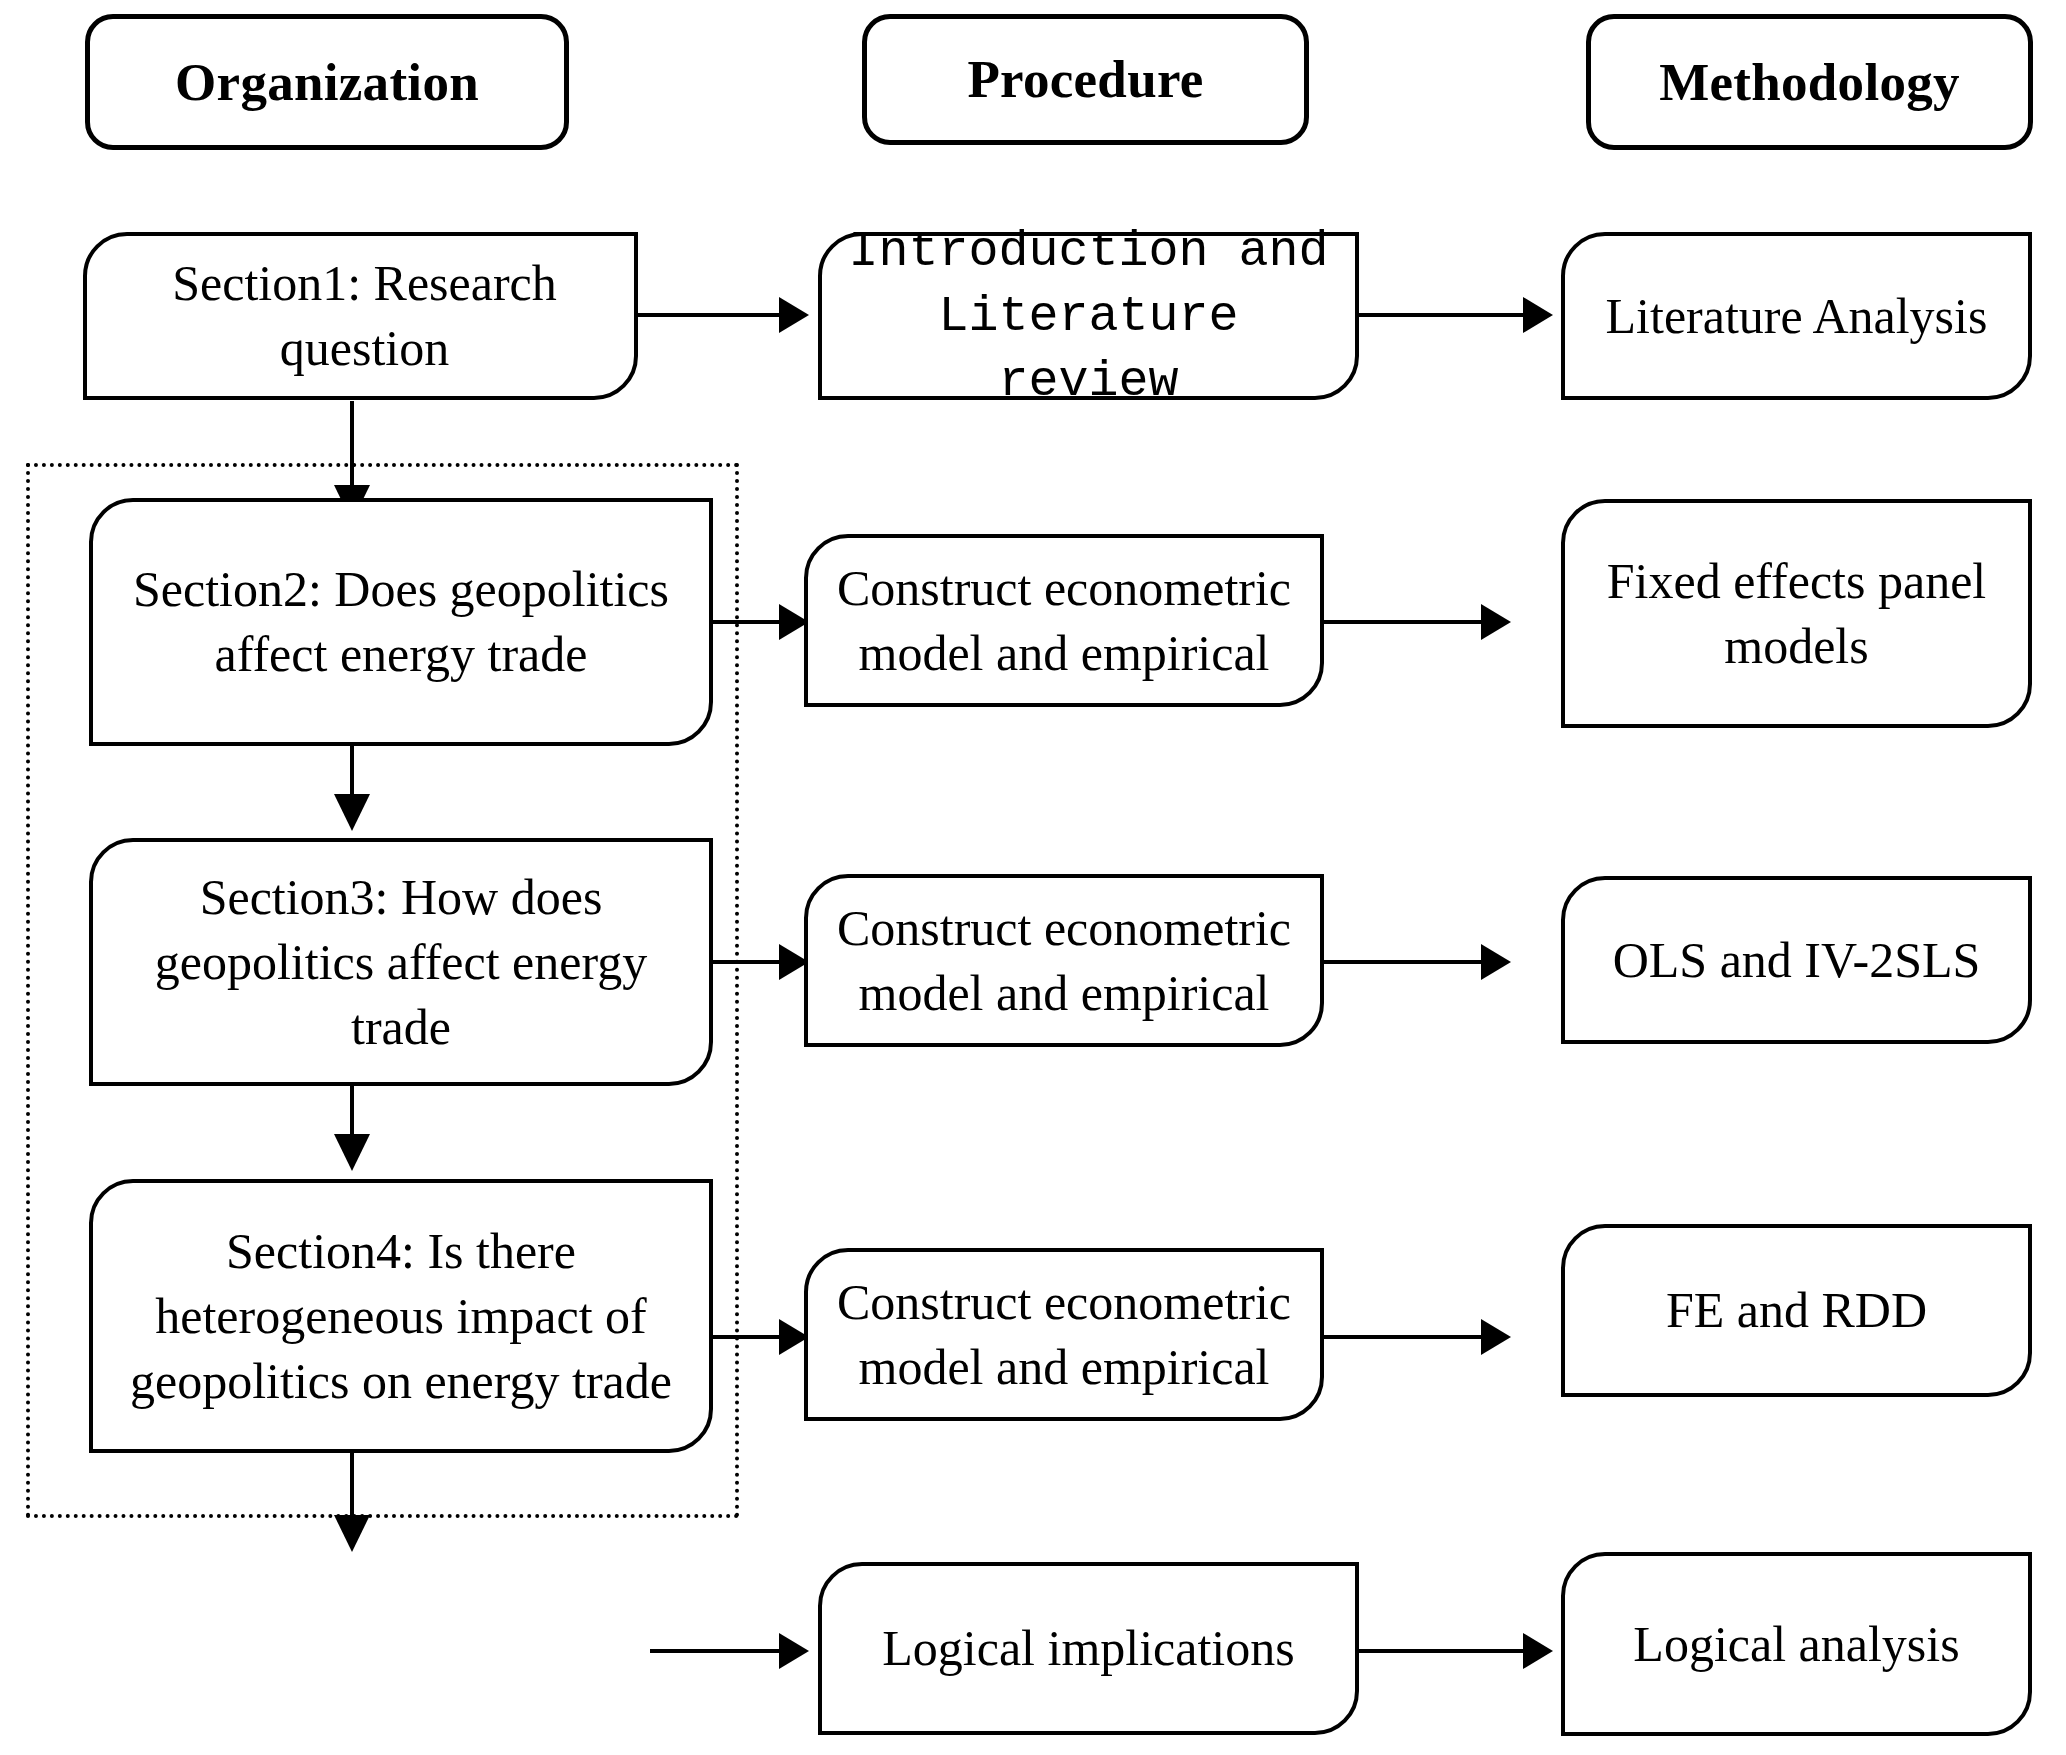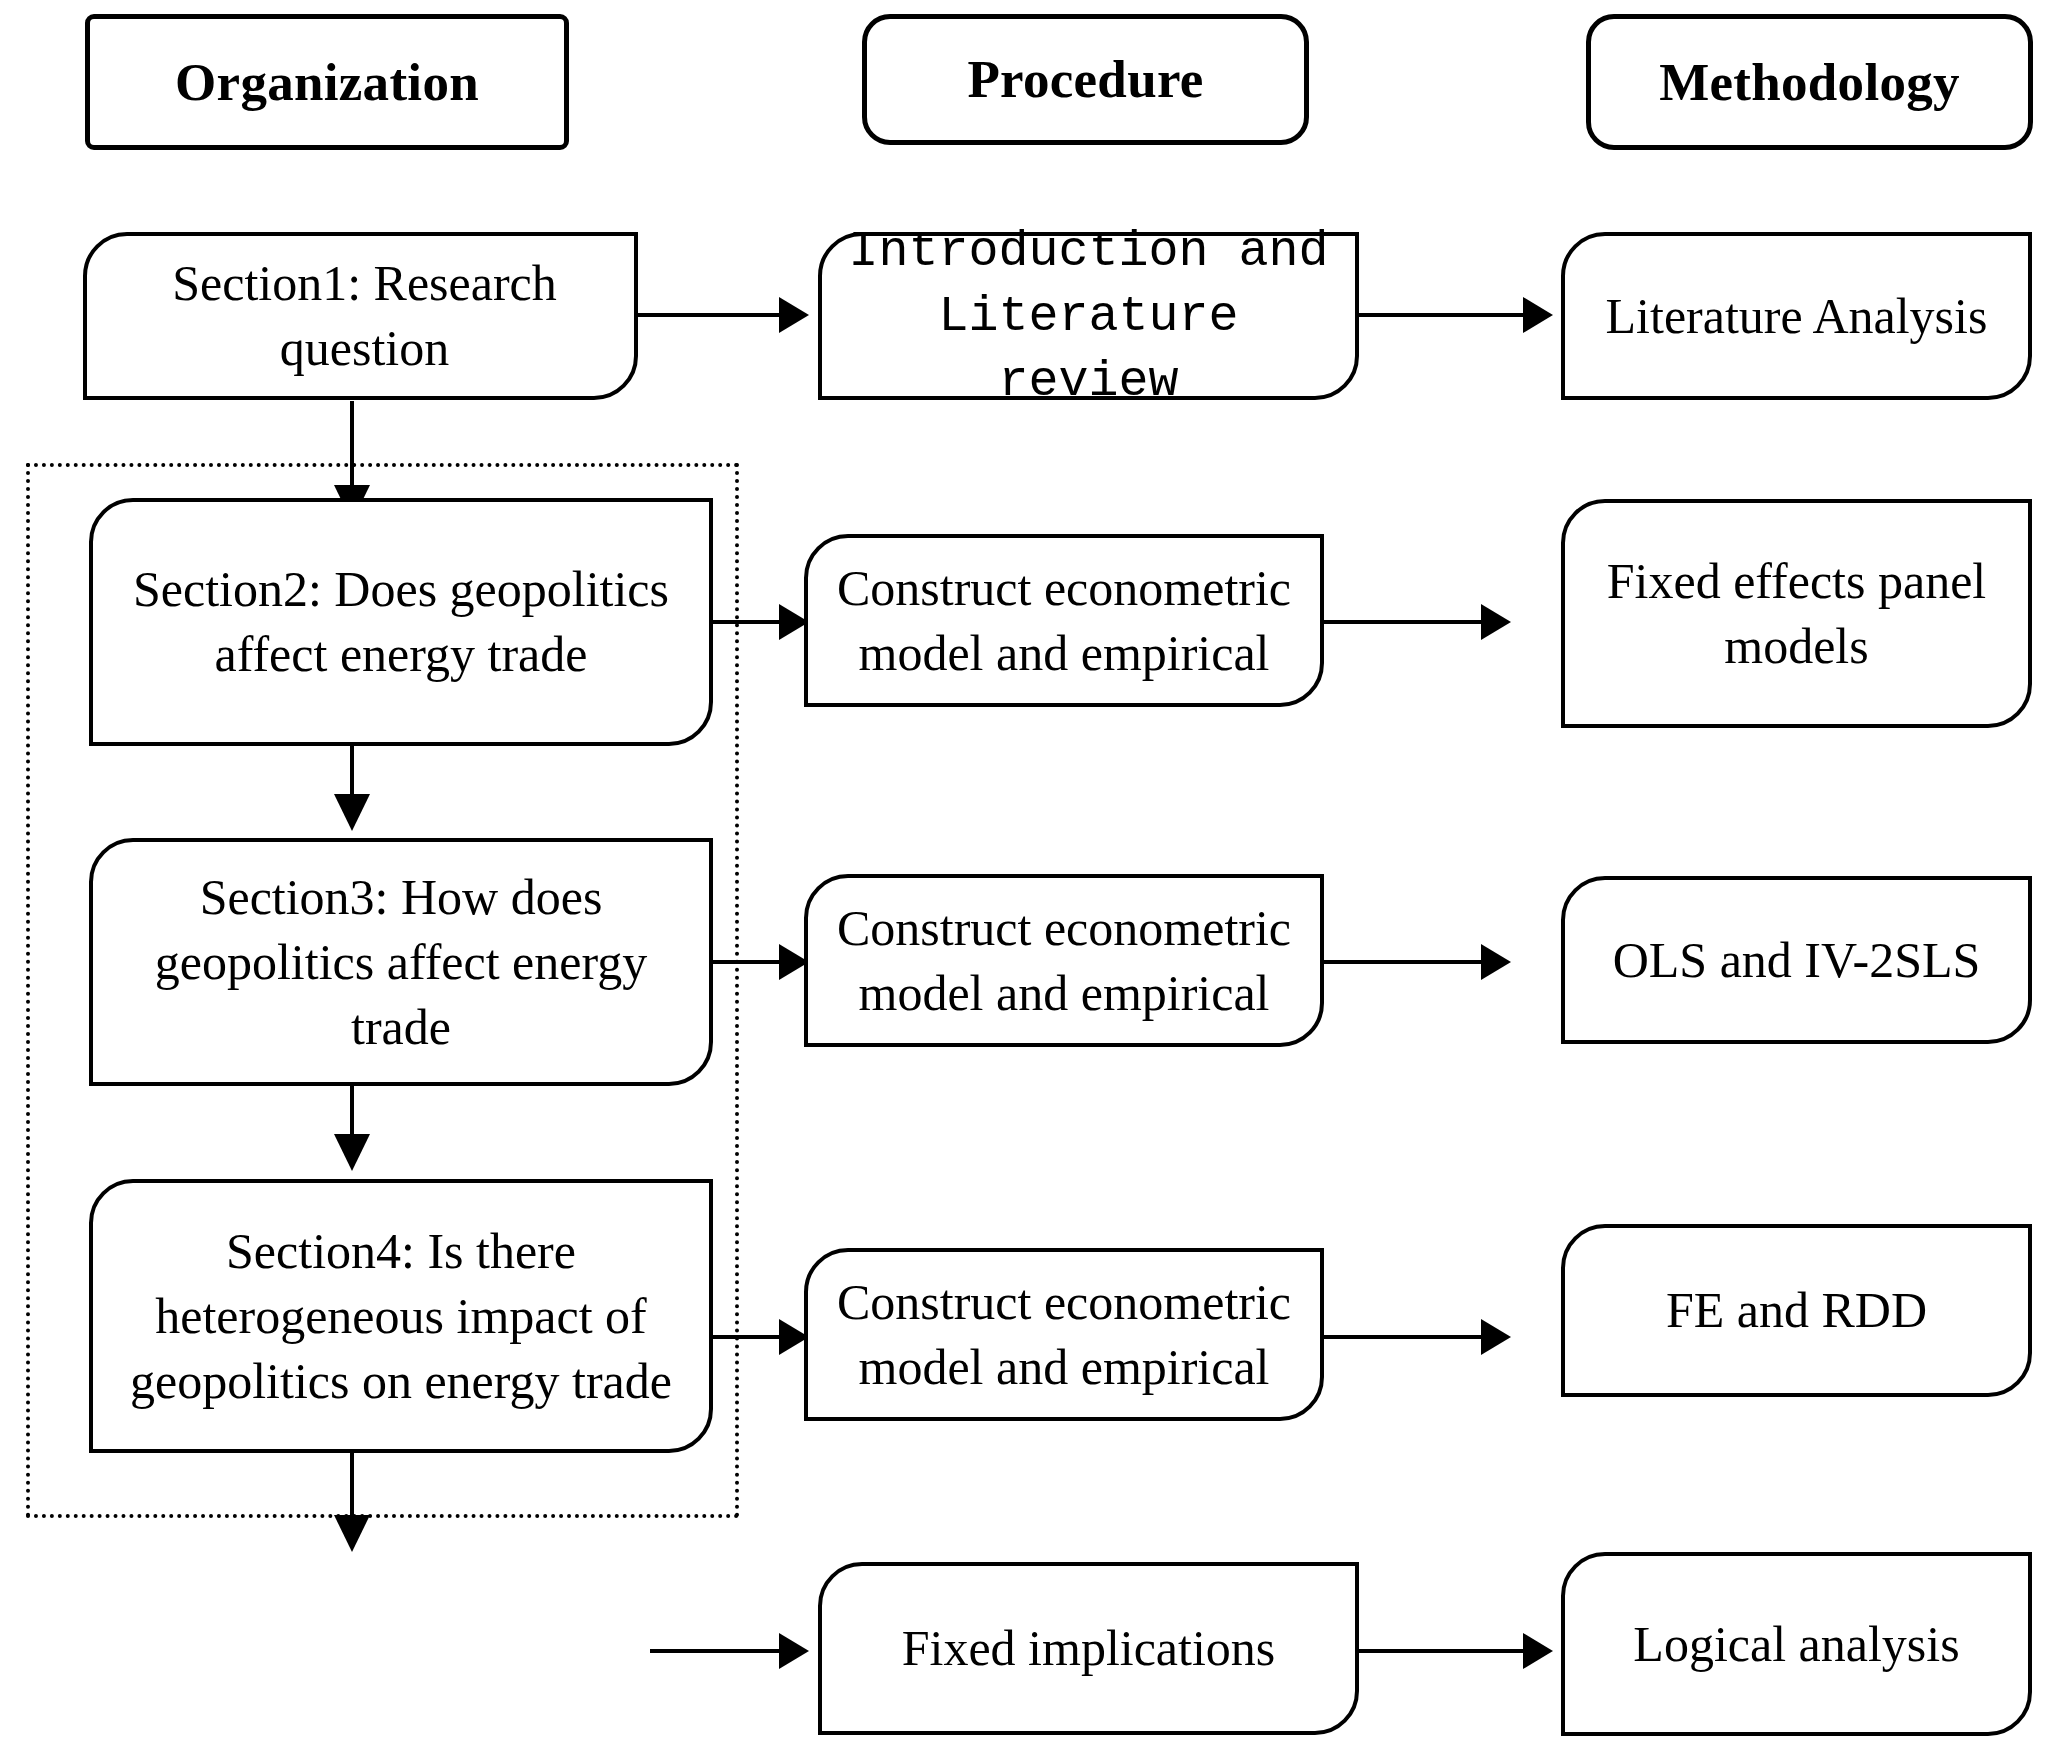--- a/index.html
+++ b/index.html
@@ -68,21 +68,21 @@
     border-left:18px solid transparent;
     border-right:18px solid transparent;
     border-top:37px solid #000;
   }
 </style>
 </head>
 <body>
 
 <div id="stage">
 
-  <div class="box header-box" style="left:85px; top:14px; width:484px; height:136px;border-radius:9px;">
+  <div class="box header-box" style="left:85px; top:14px; width:484px; height:136px;">
     <span class="txt">Organization</span>
   </div>
 
   <div class="box header-box" style="left:862px; top:14px; width:447px; height:131px;">
     <span class="txt">Procedure</span>
   </div>
 
   <div class="box header-box" style="left:1586px; top:14px; width:447px; height:136px;align-items:center;">
     <span class="txt">Methodology</span>
   </div>
@@ -171,21 +171,21 @@
   </div>
 
   <div class="v-line" style="left:350px; top:1453px; width:4.2px; height:80px;"></div>
   <div class="arrow-down" style="left:334px; top:1515px;"></div>
 
 
   <div class="h-line" style="left:650px; top:1649px; width:132px;"></div>
   <div class="arrow-right" style="left:779px; top:1633px;"></div>
 
   <div class="box node" style="left:818px; top:1562px; width:541px; height:173px;">
-    <span class="txt">Fixed implications</span>
+    <span class="txt">Logical implications</span>
   </div>
 
   <div class="h-line" style="left:1359px; top:1649px; width:166px;"></div>
   <div class="arrow-right" style="left:1523px; top:1633px;"></div>
 
   <div class="box node" style="left:1561px; top:1552px; width:471px; height:184px;">
     <span class="txt">Logical analysis</span>
   </div>
 
 </div>

